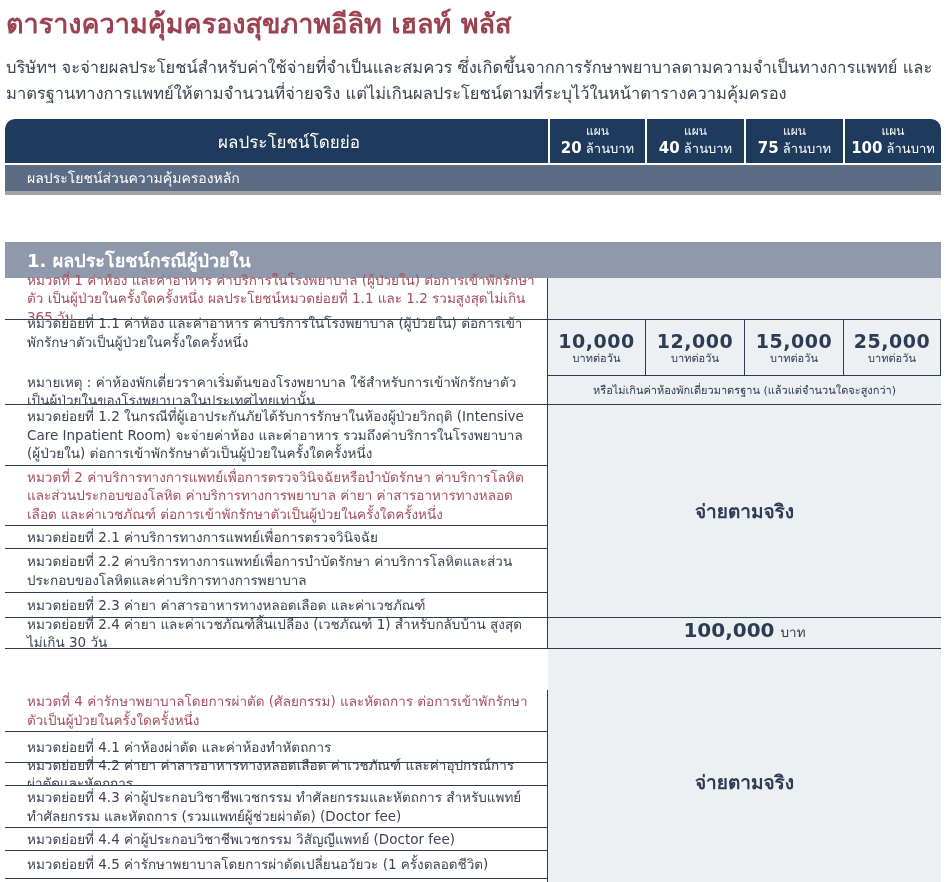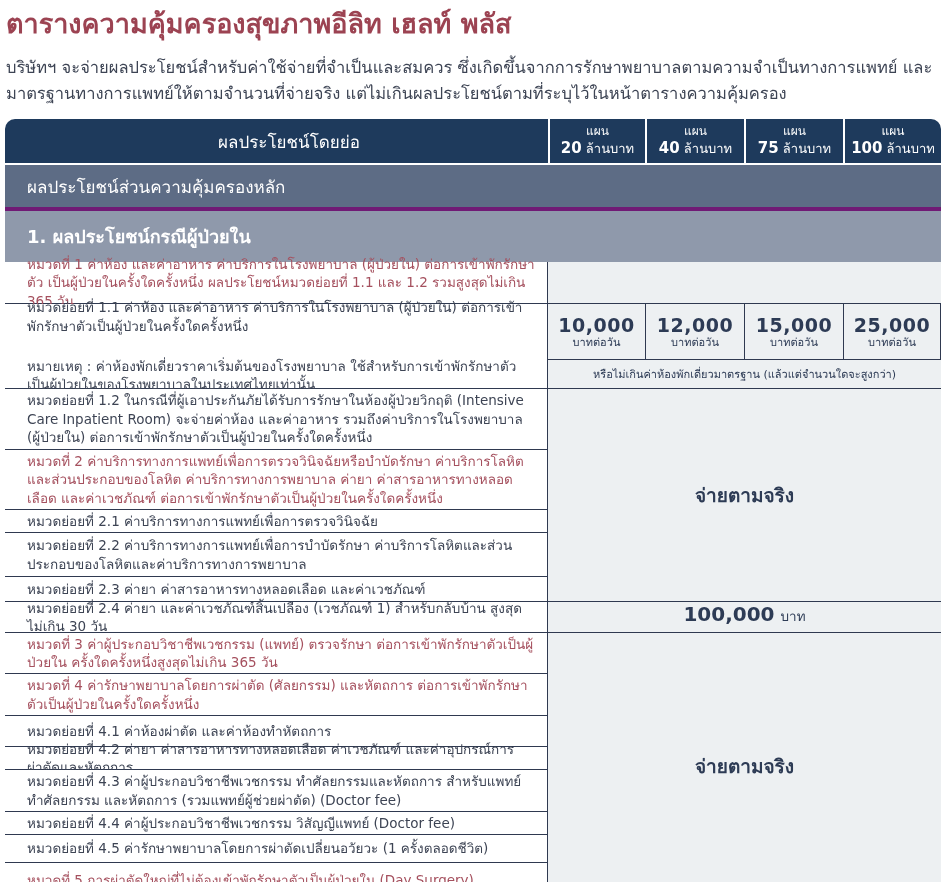--- a/index.html
+++ b/index.html
@@ -43,22 +43,22 @@
   }
   .th-plan{
     border-left:2px solid #fff;
     display:flex;flex-direction:column;align-items:center;justify-content:center;
     color:#fff;line-height:1.25;
   }
   .plan-word{font-size:12px;}
   .plan-amt{font-size:13px;}
   .plan-amt b{font-size:15px;font-weight:bold;}
   .band{display:flex;align-items:center;padding-left:22px;color:#fff;}
-  .band1{height:46px;background:var(--band1);font-size:17px;border-bottom:4px solid #701a75;}
-  .band2{height:51px;background:var(--band2);font-size:18px;font-weight:bold;}
+  .band1{height:30px;background:var(--band1);font-size:14px;border-bottom:4px solid #a3a3a3;}
+  .band2{height:36px;background:var(--band2);font-size:18px;font-weight:bold;margin-top:47px;}
   .tbody{
     display:grid;
     grid-template-columns:543px 97px 99px 99px 98px;
     grid-template-rows:42px 56px 29px 61px 60px 23px 44px 25px 31px 41px 42px 31px 23px 42px 23px 28px 35px;
   }
   .desc{
     grid-column:1;
     background:#fff;color:var(--body);
     border-right:1px solid var(--border);
     border-bottom:1px solid var(--border);
@@ -144,23 +144,20 @@
         </div>
       <div class="desc" style="grid-row:7">
           <span class="p">หมวดย่อยที่ 2.2 ค่าบริการทางการแพทย์เพื่อการบำบัดรักษา ค่าบริการโลหิตและส่วนประกอบของโลหิตและค่าบริการทางการพยาบาล</span>
         </div>
       <div class="desc" style="grid-row:8">
           <span class="p">หมวดย่อยที่ 2.3 ค่ายา ค่าสารอาหารทางหลอดเลือด และค่าเวชภัณฑ์</span>
         </div>
       <div class="desc" style="grid-row:9">
           <span class="p">หมวดย่อยที่ 2.4 ค่ายา และค่าเวชภัณฑ์สิ้นเปลือง (เวชภัณฑ์ 1) สำหรับกลับบ้าน สูงสุดไม่เกิน 30 วัน</span>
         </div>
-      <div class="desc category" style="grid-row:10">
-          <span class="p">หมวดที่ 3 ค่าผู้ประกอบวิชาชีพเวชกรรม (แพทย์) ตรวจรักษา ต่อการเข้าพักรักษาตัวเป็นผู้ป่วยใน ครั้งใดครั้งหนึ่งสูงสุดไม่เกิน 365 วัน</span>
-        </div>
       <div class="desc category" style="grid-row:11">
           <span class="p">หมวดที่ 4 ค่ารักษาพยาบาลโดยการผ่าตัด (ศัลยกรรม) และหัตถการ ต่อการเข้าพักรักษาตัวเป็นผู้ป่วยในครั้งใดครั้งหนึ่ง</span>
         </div>
       <div class="desc" style="grid-row:12">
           <span class="p">หมวดย่อยที่ 4.1 ค่าห้องผ่าตัด และค่าห้องทำหัตถการ</span>
         </div>
       <div class="desc" style="grid-row:13">
           <span class="p">หมวดย่อยที่ 4.2 ค่ายา ค่าสารอาหารทางหลอดเลือด ค่าเวชภัณฑ์ และค่าอุปกรณ์การผ่าตัดและหัตถการ</span>
         </div>
       <div class="desc" style="grid-row:14">

